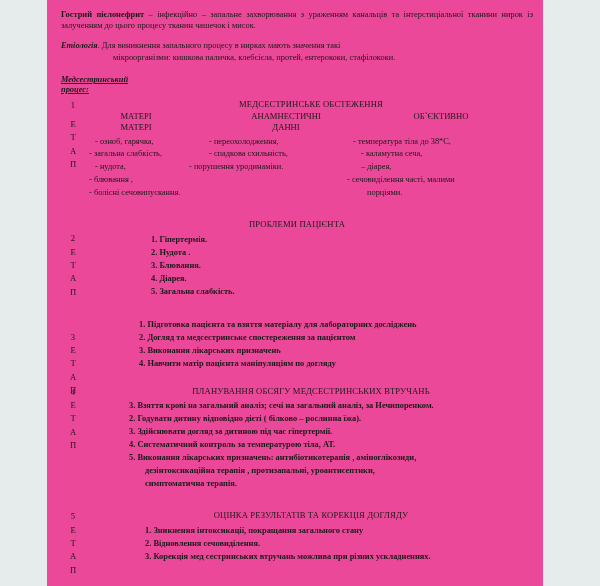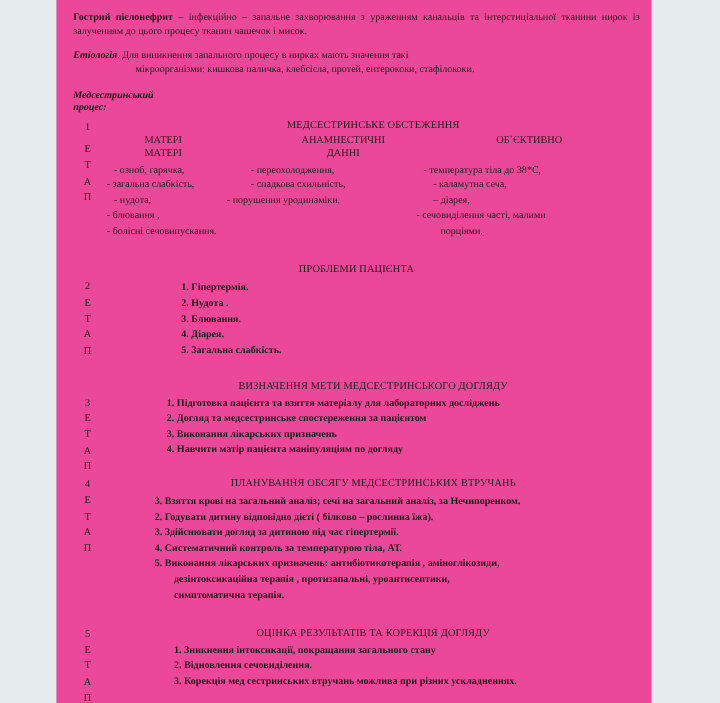--- a/index.html
+++ b/index.html
@@ -53,20 +53,21 @@
   .etio-2 {
     margin: 0 0 0 52px;
     font-size: 8.4px;
   }
   .process-label {
     margin: 12px 0 0 0;
     font-weight: bold;
     font-style: italic;
     font-size: 8.4px;
     line-height: 1.25;
+    text-decoration: underline;
   }
 
   
   .section {
     position: relative;
   }
   .sec-title {
     text-align: center;
     font-size: 8.6px;
     letter-spacing: 0.15px;
@@ -220,21 +221,20 @@
     <div class="gap-b"></div>
 
     <div class="section">
       <div class="etap" style="top:13px;">
         <span>3</span>
         <span>Е</span>
         <span>Т</span>
         <span>А</span>
         <span>П</span>
       </div>
-      <div class="sec-title shift-r1">ВИЗНАЧЕННЯ МЕТИ МЕДСЕСТРИНСЬКОГО ДОГЛЯДУ</div>
       <div class="list pad-78">
         <div class="li">1. Підготовка    пацієнта та взяття матеріалу для лабораторних досліджень</div>
         <div class="li" style="padding-left:-4px">2. Догляд та медсестринське спостереження за пацієнтом</div>
         <div class="li">3. Виконання лікарських призначень</div>
         <div class="li">4. Навчити матір пацієнта   маніпуляціям по догляду</div>
       </div>
     </div>
 
     <div class="gap-c"></div>
 

